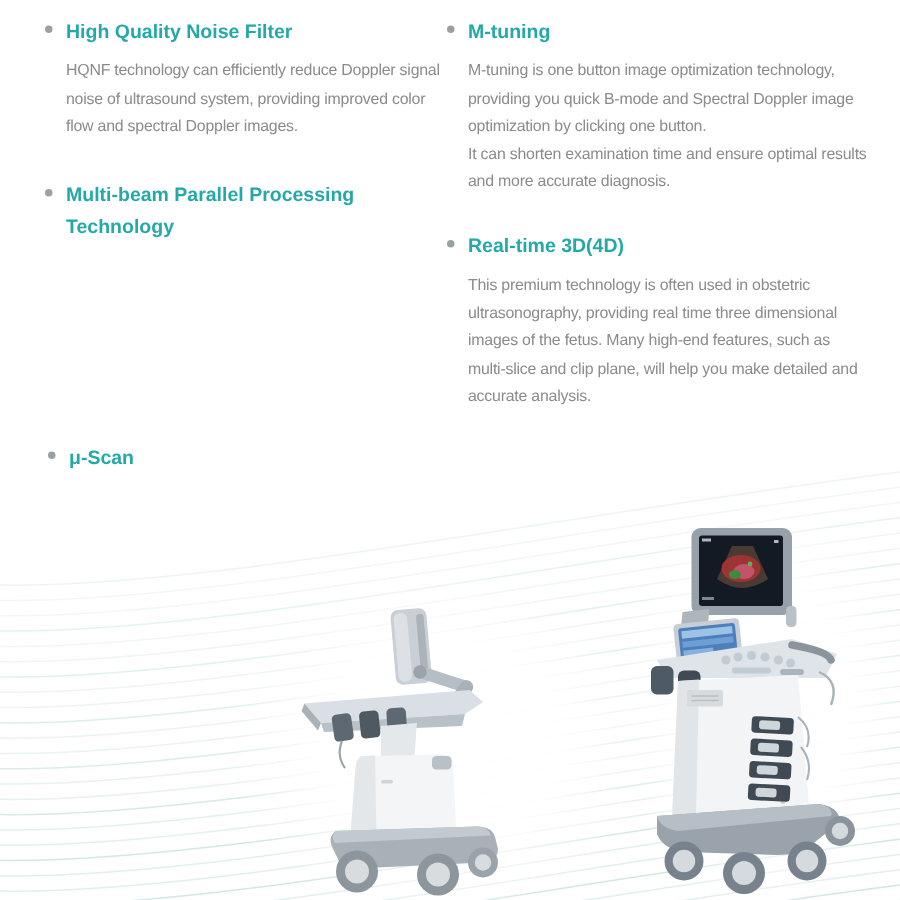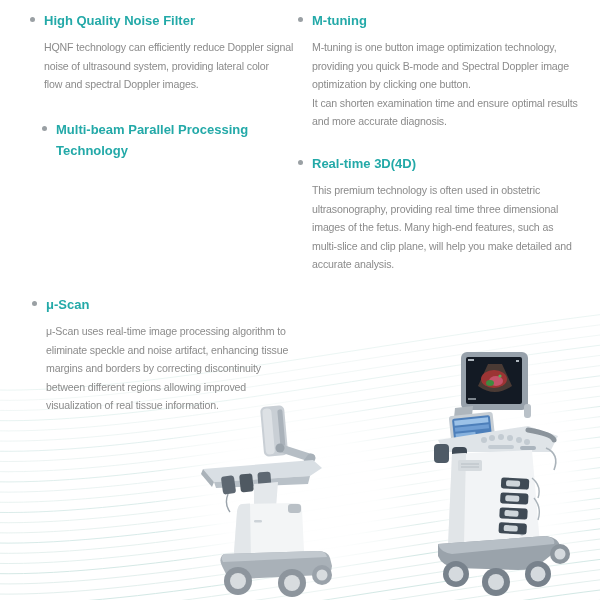--- a/index.html
+++ b/index.html
@@ -62,38 +62,33 @@
       <path d="M-5 706.2 C 140 709.2, 380 658.2, 605 630.2" fill="none" stroke="#e3efed" stroke-width="1" stroke-opacity="1"></path>
     </svg>
 
   <div class="halo" style="left:150px;top:380px;width:290px;height:230px;"></div>
   <div class="halo" style="left:410px;top:335px;width:200px;height:270px;"></div>
 
   <section class="feature" style="left:28px;top:10px;width:266px;">
     <span class="bullet"></span>
     <h3 class="ftitle">High Quality Noise Filter</h3>
     <p class="fbody">HQNF technology can efficiently reduce Doppler signal
-noise of ultrasound system, providing lateral color
+noise of ultrasound system, providing improved color
 flow and spectral Doppler images.</p>
   </section>
 
-  <section class="feature" style="left:40px;top:119px;width:266px;">
+  <section class="feature" style="left:28px;top:119px;width:266px;">
     <span class="bullet"></span>
     <h3 class="ftitle">Multi-beam Parallel Processing
 Technology</h3>
   </section>
 
   <section class="feature" style="left:30px;top:294px;width:266px;">
     <span class="bullet"></span>
     <h3 class="ftitle">μ-Scan</h3>
-    <p class="fbody">μ-Scan uses real-time image processing algorithm to
-eliminate speckle and noise artifact, enhancing tissue
-margins and borders by correcting discontinuity
-between different regions allowing improved
-visualization of real tissue information.</p>
   </section>
 
   <section class="feature" style="left:296px;top:10px;width:292px;">
     <span class="bullet"></span>
     <h3 class="ftitle">M-tuning</h3>
     <p class="fbody">M-tuning is one button image optimization technology,
 providing you quick B-mode and Spectral Doppler image
 optimization by clicking one button.
 It can shorten examination time and ensure optimal results
 and more accurate diagnosis.</p>

